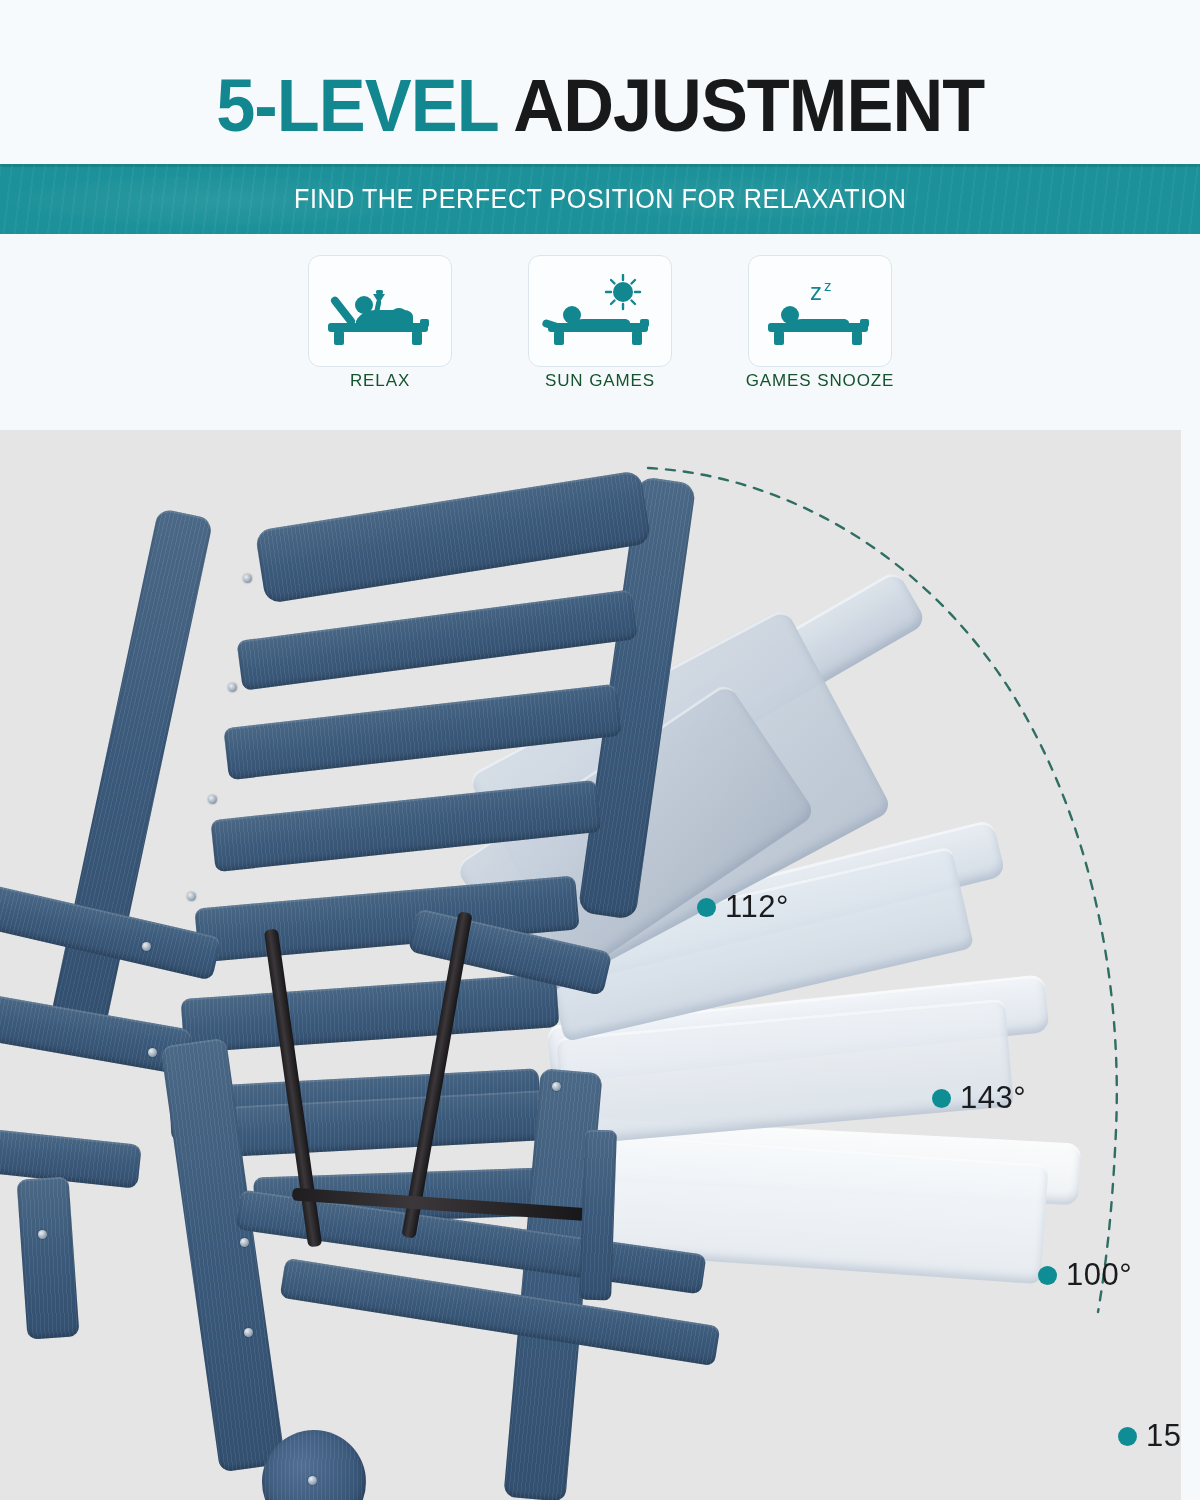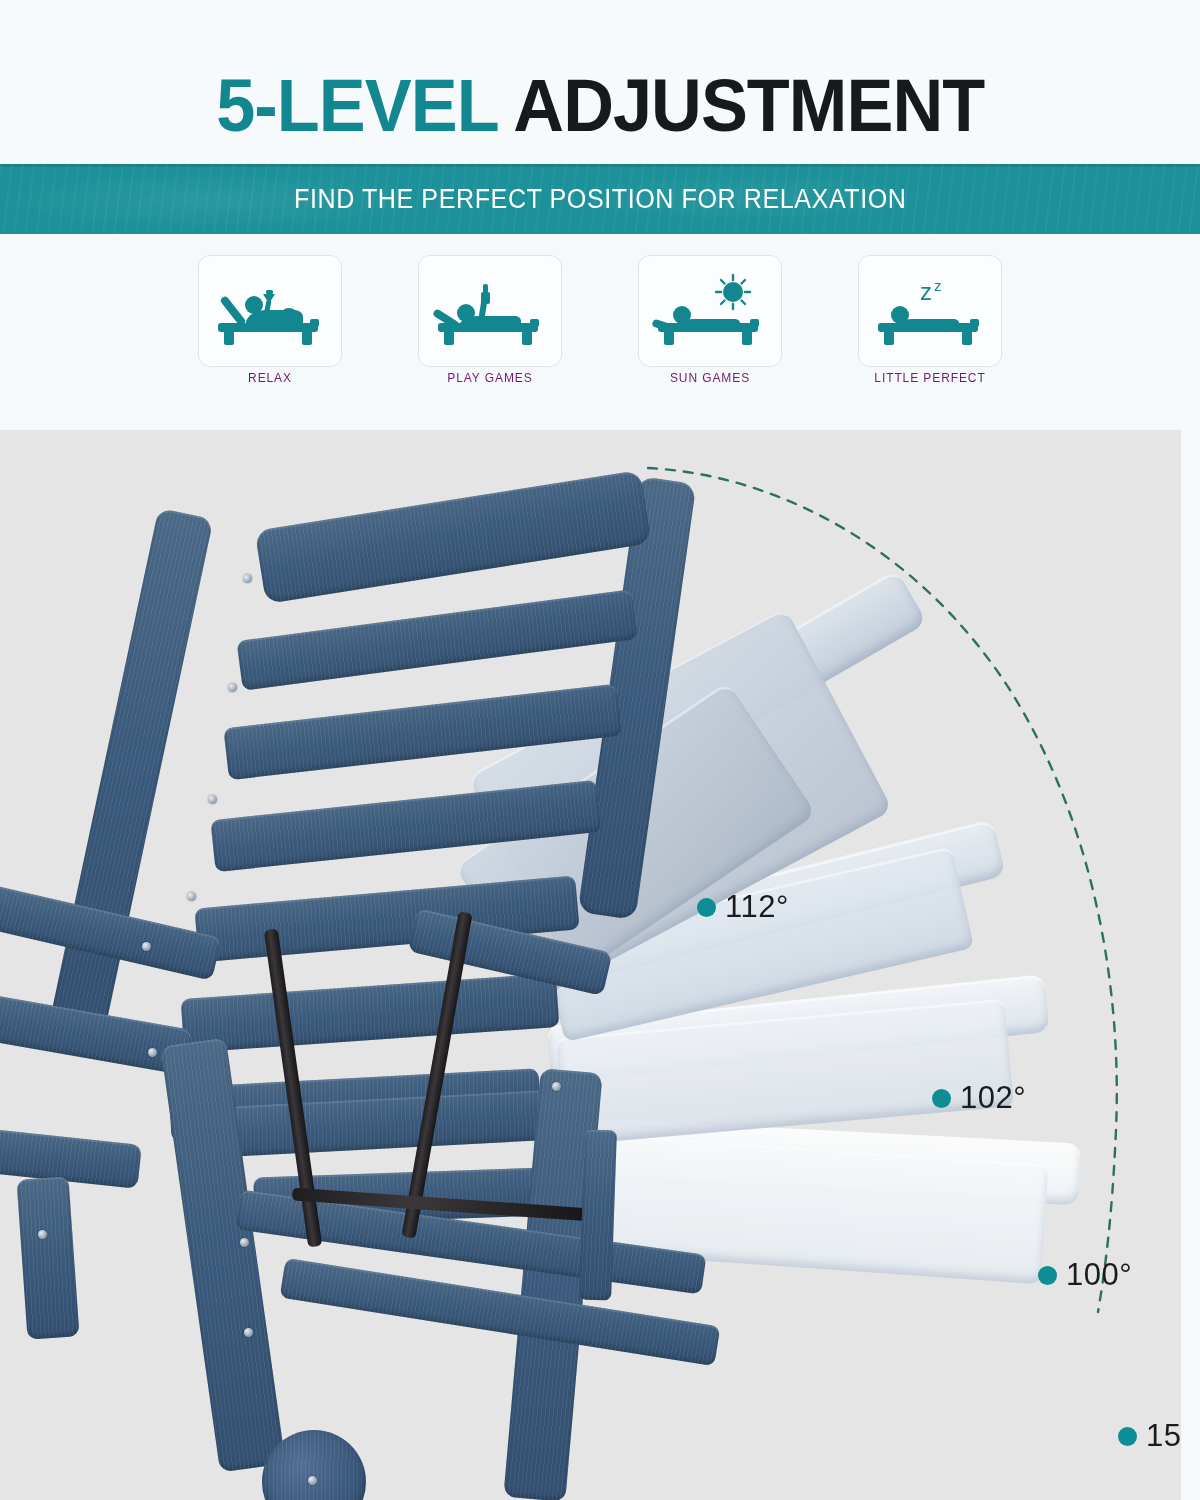--- a/index.html
+++ b/index.html
@@ -96,23 +96,23 @@
     height: 110px;
     border: 1px solid #dbe6ec;
     border-radius: 12px;
     background: #fbfdfe;
     display: flex;
     align-items: center;
     justify-content: center;
   }
   .feature-label {
     margin-top: 4px;
-    font-size: 12px;
+    font-size: 17px;
     letter-spacing: 0.9px;
-    color: #701a75;
+    color: #14532d;
     text-align: center;
     white-space: nowrap;
   }
 
   
   #illustration {
     position: absolute;
     top: 430px; left: 0;
     width: 1181px;
     height: 1070px;
@@ -206,39 +206,20 @@
           <rect x="55" y="26" width="5" height="16" rx="2" transform="rotate(12 57 34)"></rect>
           <path d="M53 20h12l-5 8h-2z"></path>
           <rect x="56" y="16" width="7" height="4" rx="1.5"></rect>
         </g>
       </svg>
     </div>
     <div class="feature-label">RELAX</div>
   </div>
 
 
-  <div class="feature-item">
-    <div class="feature-box">
-      <svg width="120" height="74" viewBox="0 0 120 74">
-        <g fill="#12878F">
-          <rect x="8" y="49" width="100" height="9" rx="3"></rect>
-          <rect x="14" y="57" width="10" height="14" rx="2"></rect>
-          <rect x="92" y="57" width="10" height="14" rx="2"></rect>
-          <rect x="100" y="45" width="9" height="8" rx="2"></rect>
-          <rect x="12" y="31" width="8" height="28" rx="4" transform="rotate(-58 16 45)"></rect>
-          <circle cx="36" cy="39" r="9"></circle>
-          <path d="M29 50c5-6 12-8 20-8h35c4 0 7 2 7 5v4H29z"></path>
-          <rect x="50" y="27" width="6" height="17" rx="2" transform="rotate(9 53 35)"></rect>
-          <rect x="51" y="18" width="9" height="12" rx="2"></rect>
-          <rect x="53" y="10" width="5" height="9" rx="2"></rect>
-        </g>
-      </svg>
-    </div>
-    <div class="feature-label">PLAY GAMES</div>
-  </div>
 
   <div class="feature-item">
     <div class="feature-box">
       <svg width="120" height="74" viewBox="0 0 120 74">
         <g fill="#12878F">
           <rect x="8" y="49" width="100" height="9" rx="3"></rect>
           <rect x="14" y="57" width="10" height="14" rx="2"></rect>
           <rect x="92" y="57" width="10" height="14" rx="2"></rect>
           <rect x="100" y="45" width="9" height="8" rx="2"></rect>
           <rect x="10" y="40" width="8" height="24" rx="4" transform="rotate(-72 14 52)"></rect>
@@ -269,21 +250,21 @@
           <rect x="14" y="57" width="10" height="14" rx="2"></rect>
           <rect x="92" y="57" width="10" height="14" rx="2"></rect>
           <rect x="100" y="45" width="9" height="8" rx="2"></rect>
           <circle cx="30" cy="41" r="9"></circle>
           <path d="M24 50c6-4 13-5 21-5h38c4 0 6 2 6 4v5H24z"></path>
           <text x="50" y="26" font-family="Liberation Sans, sans-serif" font-size="24" font-weight="400" fill="#12878F">z</text>
           <text x="64" y="17" font-family="Liberation Sans, sans-serif" font-size="15" font-weight="400" fill="#12878F">z</text>
         </g>
       </svg>
     </div>
-    <div class="feature-label">LITTLE PERFECT</div>
+    <div class="feature-label">GAMES SNOOZE</div>
   </div>
 </div>
 
 <div id="illustration">
 
   <svg width="1200" height="1070" viewBox="0 0 1200 1070" style="position:absolute;top:0;left:0;">
     <path d="M 648 38 C 780 45, 920 120, 1010 260 C 1095 395, 1122 560, 1116 700 C 1112 790, 1105 840, 1098 882" fill="none" stroke="#2f6e62" stroke-width="2.4" stroke-dasharray="9 9" stroke-linecap="round"></path>
   </svg>
 
   <div class="ghost" style="left:560px; top:700px; width:520px; height:62px; transform:rotate(3deg);
@@ -405,21 +386,21 @@
     <div class="grain"></div>
   </div>
   <div class="screw" style="left:38px; top:800px;"></div>
 
   <div class="angle-marker" style="left:697px; top:477px; transform:translate(0,-50%);">
     <span class="angle-dot" style="background: rgb(15, 141, 149);"></span>
     <span class="angle-text">112°</span>
   </div>
   <div class="angle-marker" style="left:932px; top:668px; transform:translate(0,-50%);">
     <span class="angle-dot" style="background: rgb(15, 141, 149);"></span>
-    <span class="angle-text">102°</span>
+    <span class="angle-text">143°</span>
   </div>
   <div class="angle-marker" style="left:1038px; top:845px; transform:translate(0,-50%);">
     <span class="angle-dot" style="background: rgb(15, 141, 149);"></span>
     <span class="angle-text">100°</span>
   </div>
   <div class="angle-marker" style="left:1118px; top:1006px; transform:translate(0,-50%);">
     <span class="angle-dot" style="background: rgb(15, 141, 149);"></span>
     <span class="angle-text">152°</span>
   </div>
 

